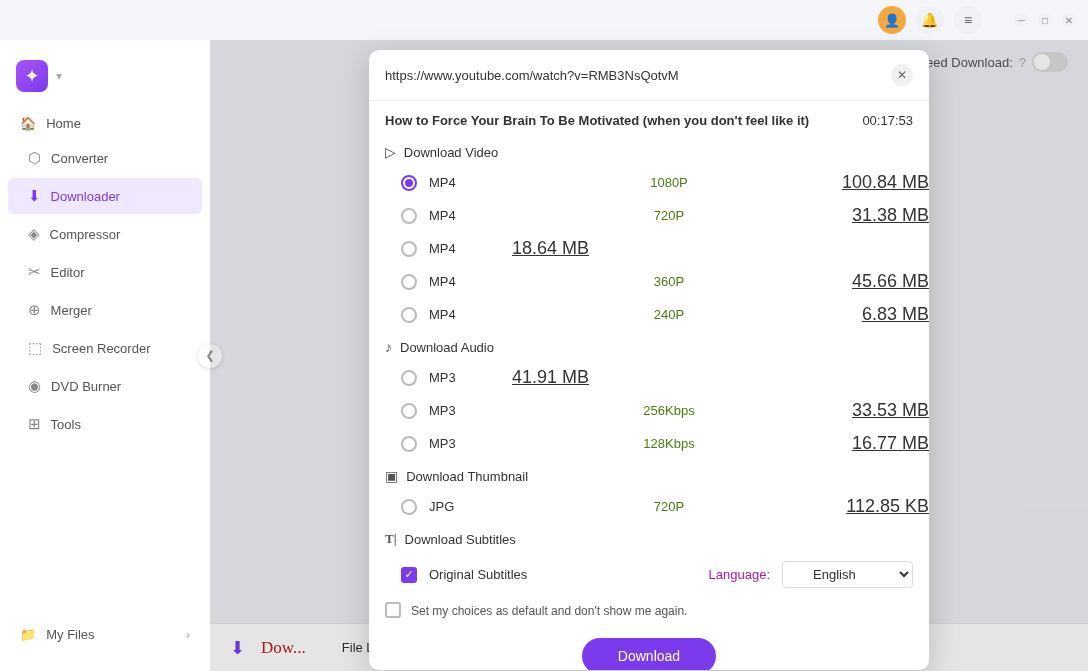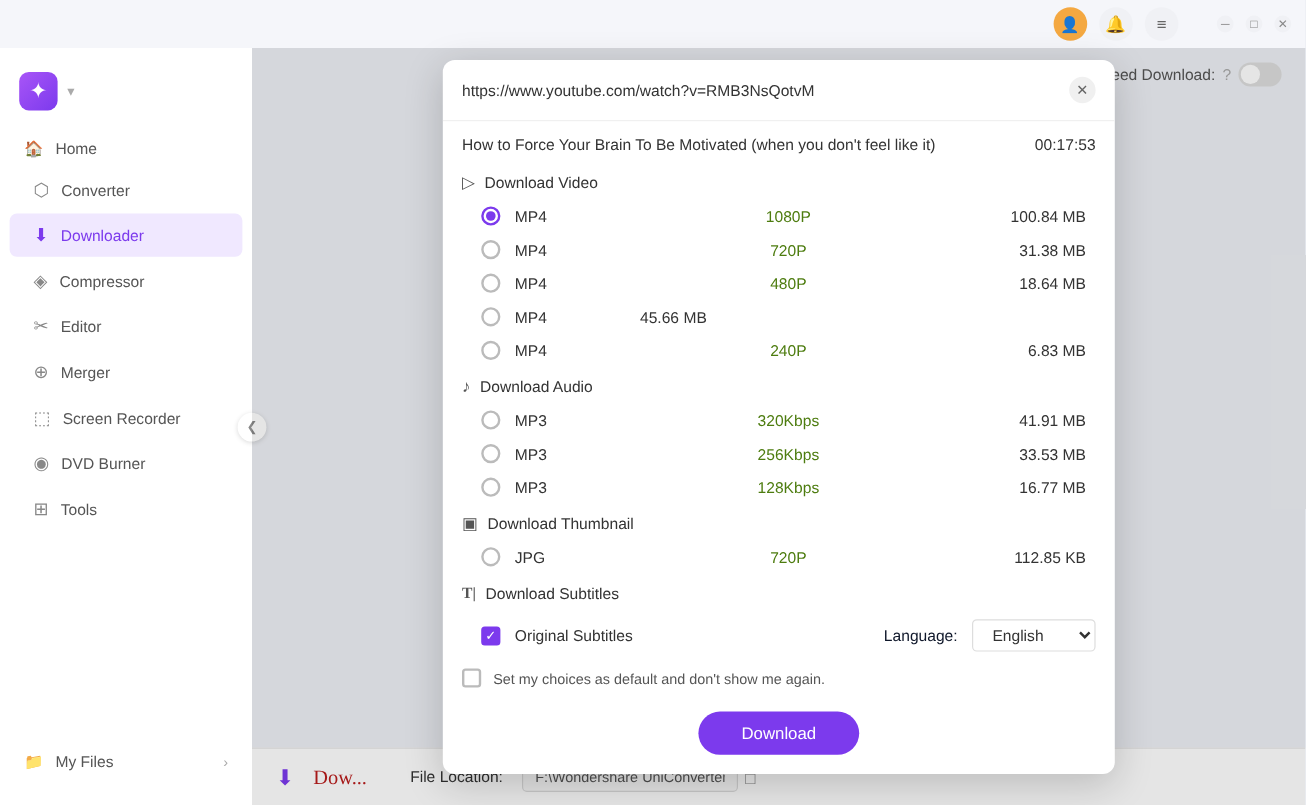--- a/index.html
+++ b/index.html
@@ -270,21 +270,21 @@
     
     .video-title-row {
       display: flex;
       align-items: center;
       justify-content: space-between;
       padding: 12px 16px 8px;
     }
     .video-title {
       font-size: 13px;
       color: #333;
-      font-weight: 400;
+      font-weight: 700;
       flex: 1;
       padding-right: 20px;
     }
     .video-duration {
       font-size: 13px;
       color: #333;
       white-space: nowrap;
     }
 
     
@@ -296,21 +296,21 @@
       font-size: 13px;
       color: #333;
       font-weight: 500;
     }
     .section-icon { font-size: 14px; color: #555; }
 
     
     .format-row {
       display: flex;
       align-items: center;
-      padding: 6px 24px 6px 32px;
+      padding: 6px 0 6px 32px;
       gap: 0;
     }
     .radio-btn {
       width: 16px; height: 16px;
       border-radius: 50%;
       border: 2px solid #bbb;
       margin-right: 12px;
       cursor: pointer;
       flex-shrink: 0;
       display: flex; align-items: center; justify-content: center;
@@ -330,24 +330,25 @@
       color: #333;
       width: 70px;
     }
     .format-quality {
       font-size: 13px;
       color: #4d7c0f;
       flex: 1;
       text-align: center;
     }
     .format-size {
-      font-size: 13px;
+      font-size: 18px;
       color: #333;
       text-align: right;
       width: 90px;
+      text-decoration: underline;
     }
 
     
     .subtitles-row {
       display: flex;
       align-items: center;
       padding: 8px 16px 8px 32px;
       gap: 12px;
     }
     .checkbox {
@@ -364,24 +365,24 @@
       border-color: #bbb;
     }
     .checkbox-check { color: white; font-size: 11px; }
     .subtitles-label {
       font-size: 13px;
       color: #333;
       flex: 1;
     }
     .language-label {
       font-size: 13px;
-      color: #0f172a;
+      color: #a21caf;
     }
     .language-select {
-      padding: 4px 12px;
+      padding: 4px 26px;
       border: 1px solid #ddd;
       border-radius: 4px;
       font-size: 13px;
       color: #333;
       background: #fff;
       cursor: pointer;
       appearance: auto;
     }
 
     
@@ -554,46 +555,45 @@
         <div class="format-row">
           <div class="radio-btn"></div>
           <span class="format-name">MP4</span>
           <span class="format-quality">720P</span>
           <span class="format-size">31.38 MB</span>
         </div>
 
         <div class="format-row">
           <div class="radio-btn"></div>
           <span class="format-name">MP4</span>
-          <span class="format-quality">480P</span>
           <span class="format-size">18.64 MB</span>
         </div>
 
         <div class="format-row">
           <div class="radio-btn"></div>
           <span class="format-name">MP4</span>
+          <span class="format-quality">360P</span>
           <span class="format-size">45.66 MB</span>
         </div>
 
         <div class="format-row">
           <div class="radio-btn"></div>
           <span class="format-name">MP4</span>
           <span class="format-quality">240P</span>
           <span class="format-size">6.83 MB</span>
         </div>
 
         <div class="section-header">
           <span class="section-icon">♪</span>
           <span>Download Audio</span>
         </div>
 
         <div class="format-row">
           <div class="radio-btn"></div>
           <span class="format-name">MP3</span>
-          <span class="format-quality">320Kbps</span>
           <span class="format-size">41.91 MB</span>
         </div>
 
         <div class="format-row">
           <div class="radio-btn"></div>
           <span class="format-name">MP3</span>
           <span class="format-quality">256Kbps</span>
           <span class="format-size">33.53 MB</span>
         </div>
 

